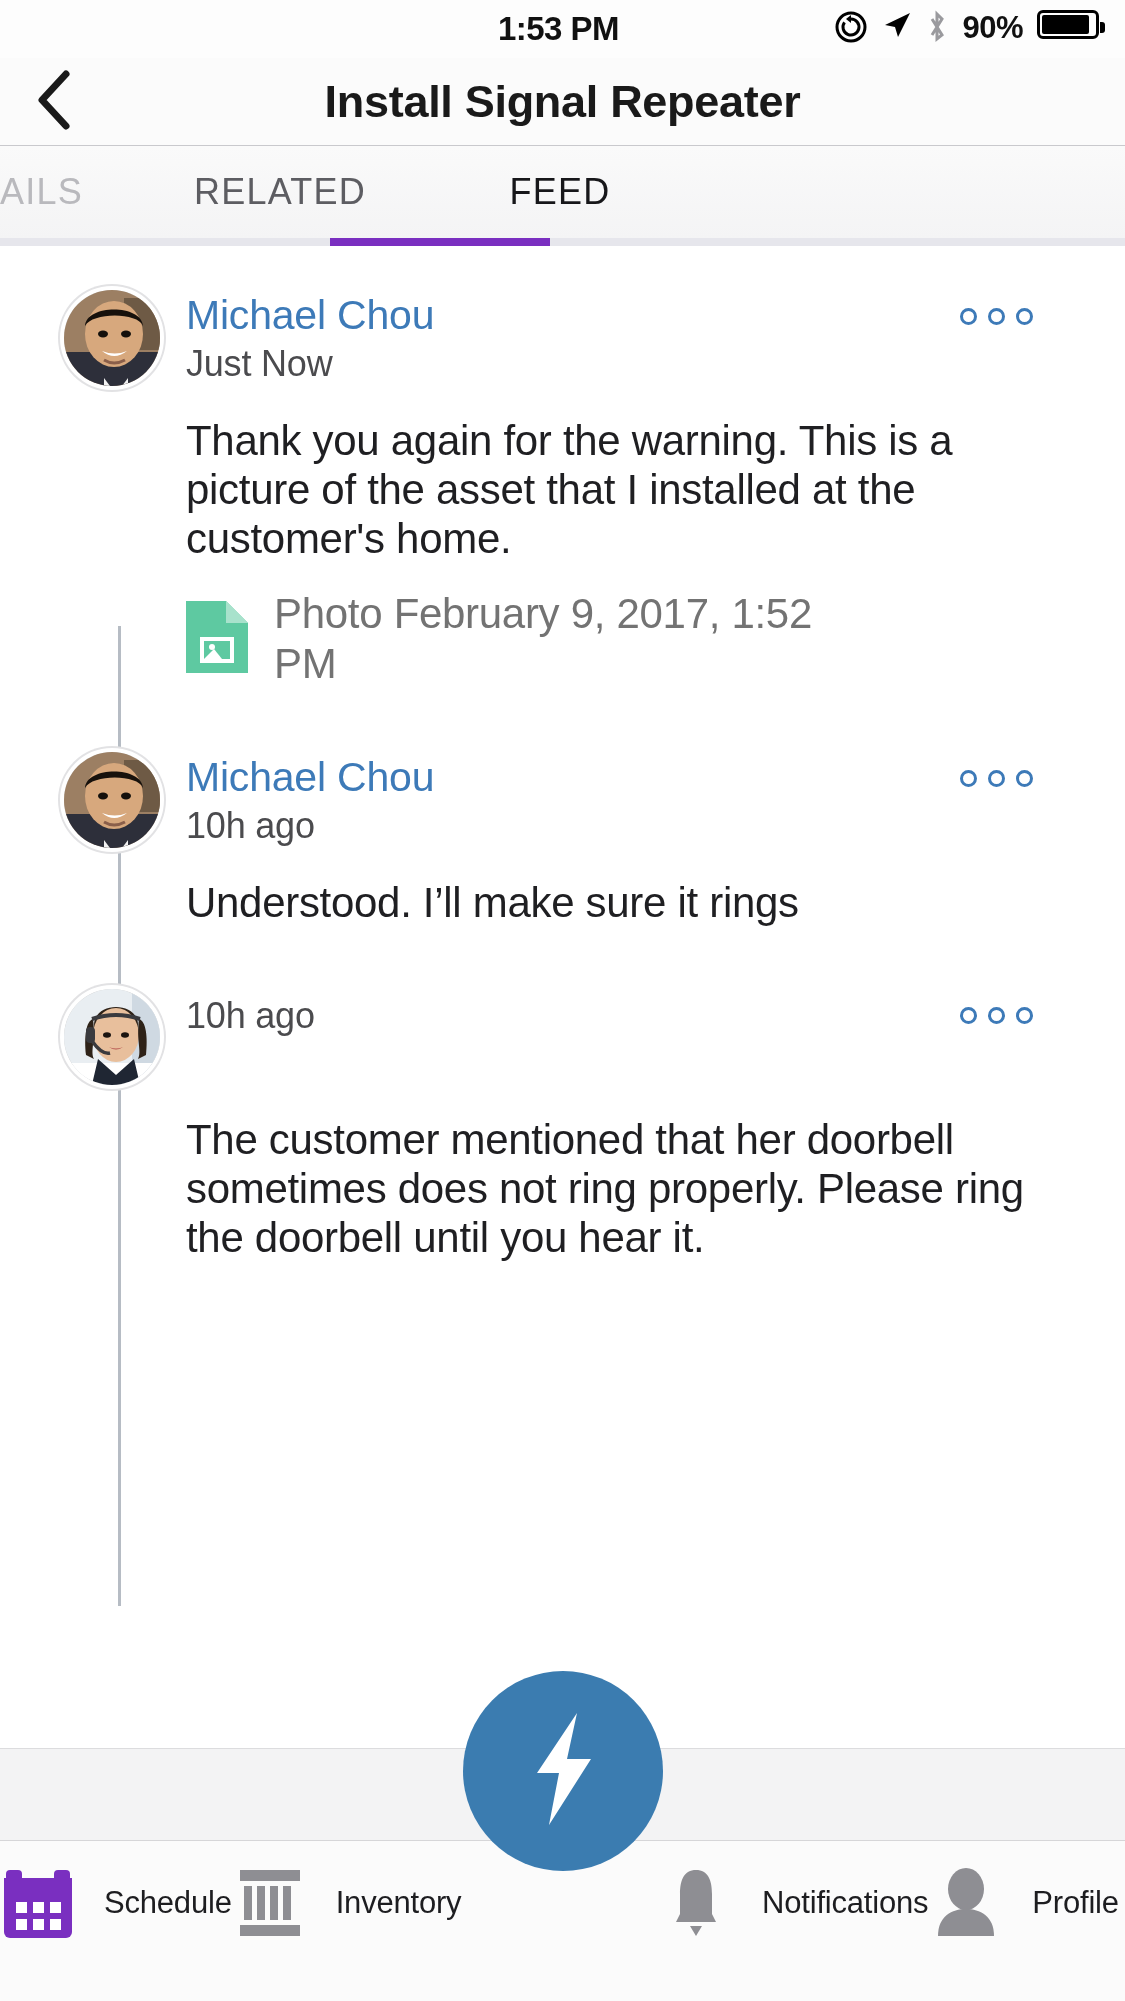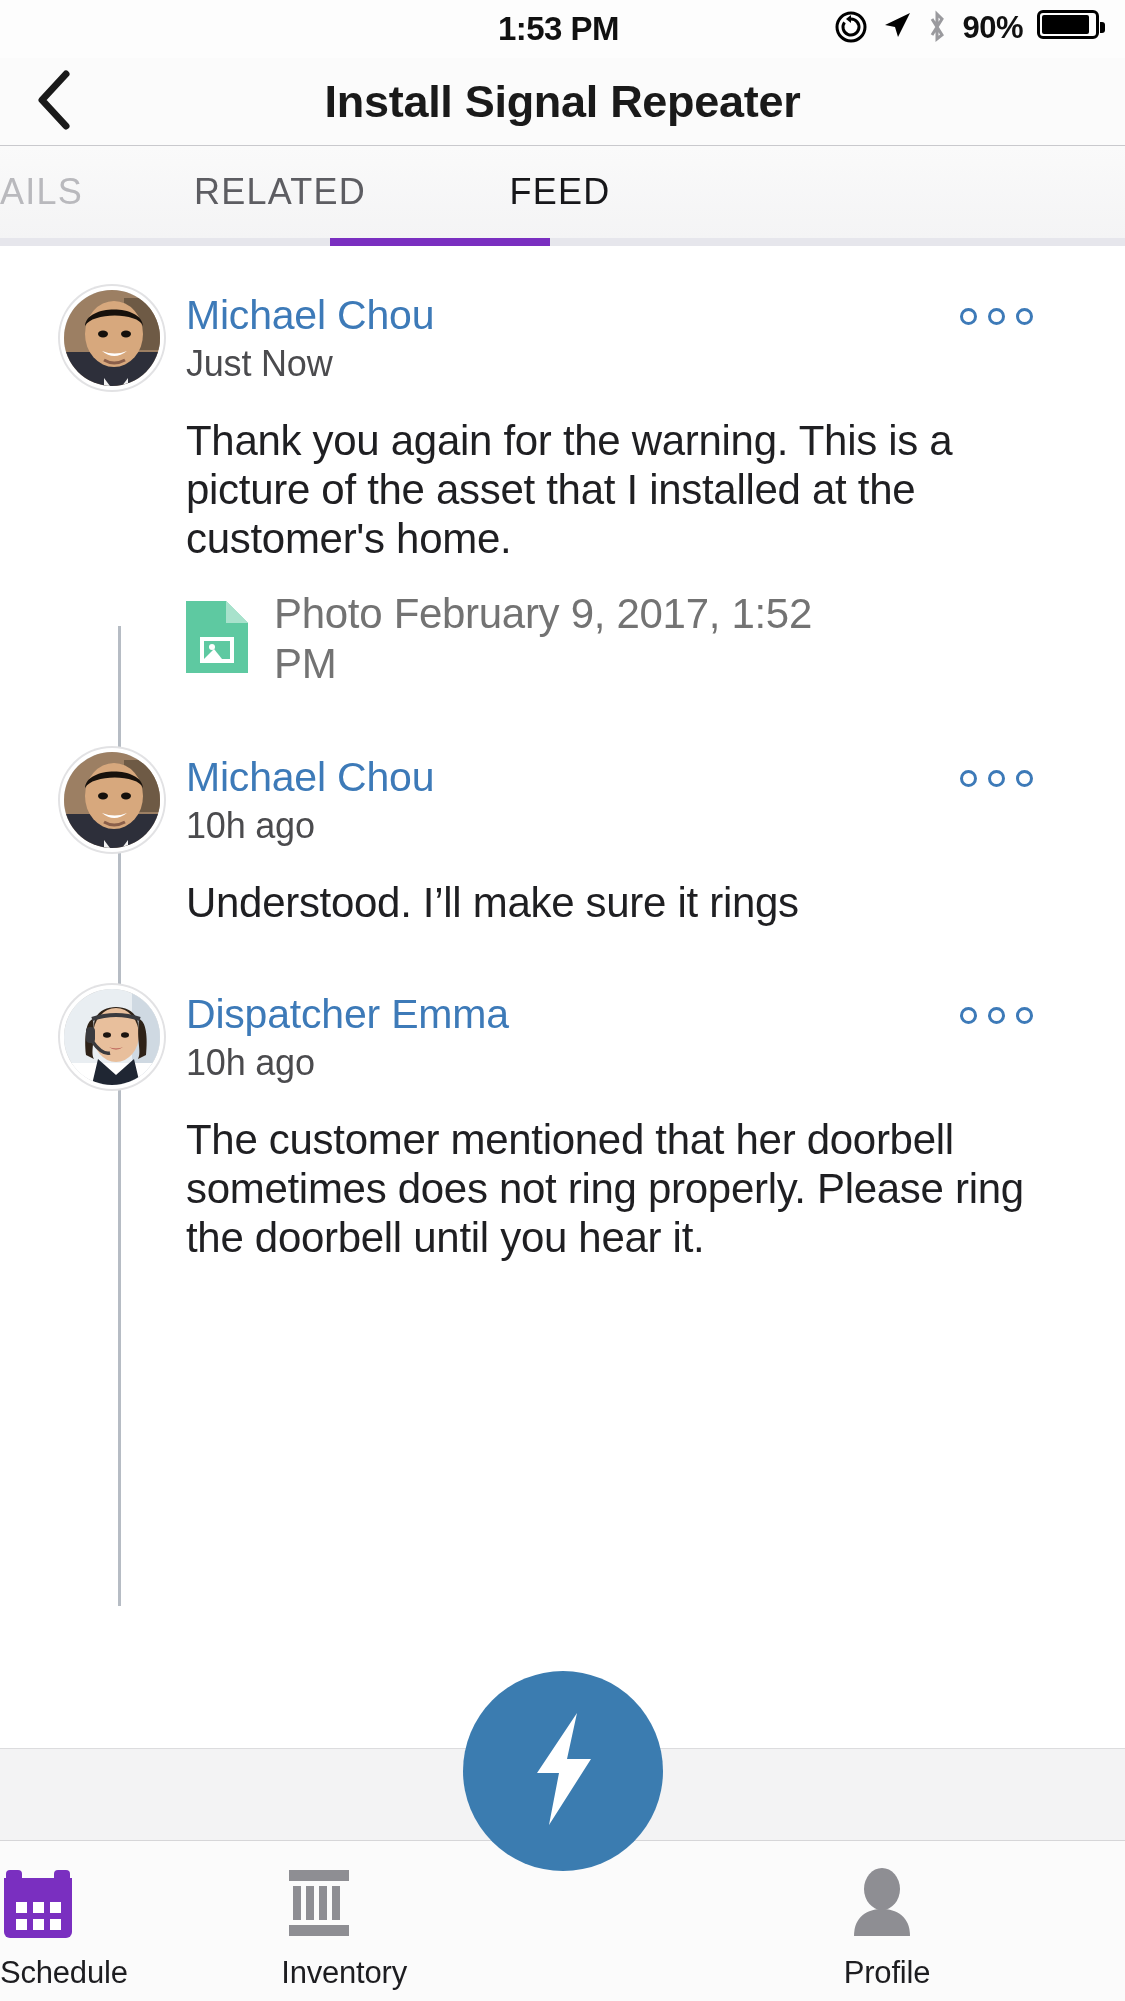--- a/index.html
+++ b/index.html
@@ -128,22 +128,22 @@
   .spacer-band{
     position:absolute; left:0; right:0; bottom:161px; height:92px;
     background:#f3f3f4; border-top:1px solid #dcdcde;
   }
   .tabbar{
     position:absolute; left:0; right:0; bottom:0; height:161px;
     background:#fbfbfb; border-top:1px solid #d6d6d8;
     display:flex; align-items:flex-start; padding-top:22px;
   }
   .tabitem{
-    flex:1 1 0; display:flex; flex-direction:column; 
-    gap:12px; cursor:pointer;
+    flex:1 1 0; display:flex; flex-direction:row; align-items:center;
+    gap:28px; cursor:pointer;
   }
   .tabitem .ticon{ height:80px; display:flex; align-items:center; }
   .tablabel{ font-size:31px; color:#1d1d20; letter-spacing:-0.2px; }
   .tabitem.spacer{ visibility:hidden; }
   .fab{
     position:absolute; left:50%; transform:translateX(-50%);
     bottom:130px; width:200px; height:200px; border-radius:50%;
     background:#3b7cb0; display:flex; align-items:center; justify-content:center;
     cursor:pointer; z-index:5;
   }
@@ -287,21 +287,20 @@
           <path d="M75 30 C72 52 78 62 74 70 L82 66 C84 48 82 32 75 30 Z" fill="#2e2218"></path>
           <ellipse cx="43" cy="46" rx="4" ry="2.8" fill="#1b1410"></ellipse>
           <ellipse cx="61" cy="46" rx="4" ry="2.8" fill="#1b1410"></ellipse>
           <path d="M45 58 q7 5 14 0 q-7 3 -14 0 z" fill="#b5534f"></path>
           <path d="M28 30 q24 -8 48 0" stroke="#3a3a3e" stroke-width="4" fill="none"></path>
           <rect x="22" y="38" width="9" height="16" rx="4" fill="#3a3a3e"></rect>
           <path d="M28 52 q10 14 18 12" stroke="#3a3a3e" stroke-width="3.5" fill="none"></path>
         </svg>
       </div>
       <div class="names">
-        <div class="author">Dispatcher Emma</div>
         <div class="timestamp">10h ago</div>
       </div>
       <div class="menubtn">
         <i></i>
           <i></i>
           <i></i>
       </div>
     </div>
     <div class="body">The customer mentioned that her doorbell sometimes does not ring properly. Please ring the doorbell until you hear it.</div>
   </div>
@@ -349,20 +348,29 @@
       </svg>
     </span>
     <span class="tablabel">Inventory</span>
   </div>
 
   <div class="tabitem spacer">
     <span class="ticon"></span>
     <span class="tablabel"></span>
   </div>
 
+  <div class="tabitem">
+    <span class="ticon">
+      <svg width="76" height="78" viewBox="0 0 76 78">
+        <path d="M38 6 C50 6 54 16 54 30 L54 50 L58 58 L18 58 L22 50 L22 30 C22 16 26 6 38 6 Z" fill="#8e8e93"></path>
+        <path d="M32 62 L44 62 L38 72 Z" fill="#8e8e93"></path>
+      </svg>
+    </span>
+    <span class="tablabel">Notifications</span>
+  </div>
 
   <div class="tabitem">
     <span class="ticon">
       <svg width="76" height="78" viewBox="0 0 76 78">
         <ellipse cx="38" cy="25" rx="18" ry="21" fill="#8e8e93"></ellipse>
         <path d="M10 72 C10 52 24 45 38 45 C52 45 66 52 66 72 Z" fill="#8e8e93"></path>
       </svg>
     </span>
     <span class="tablabel">Profile</span>
   </div>

